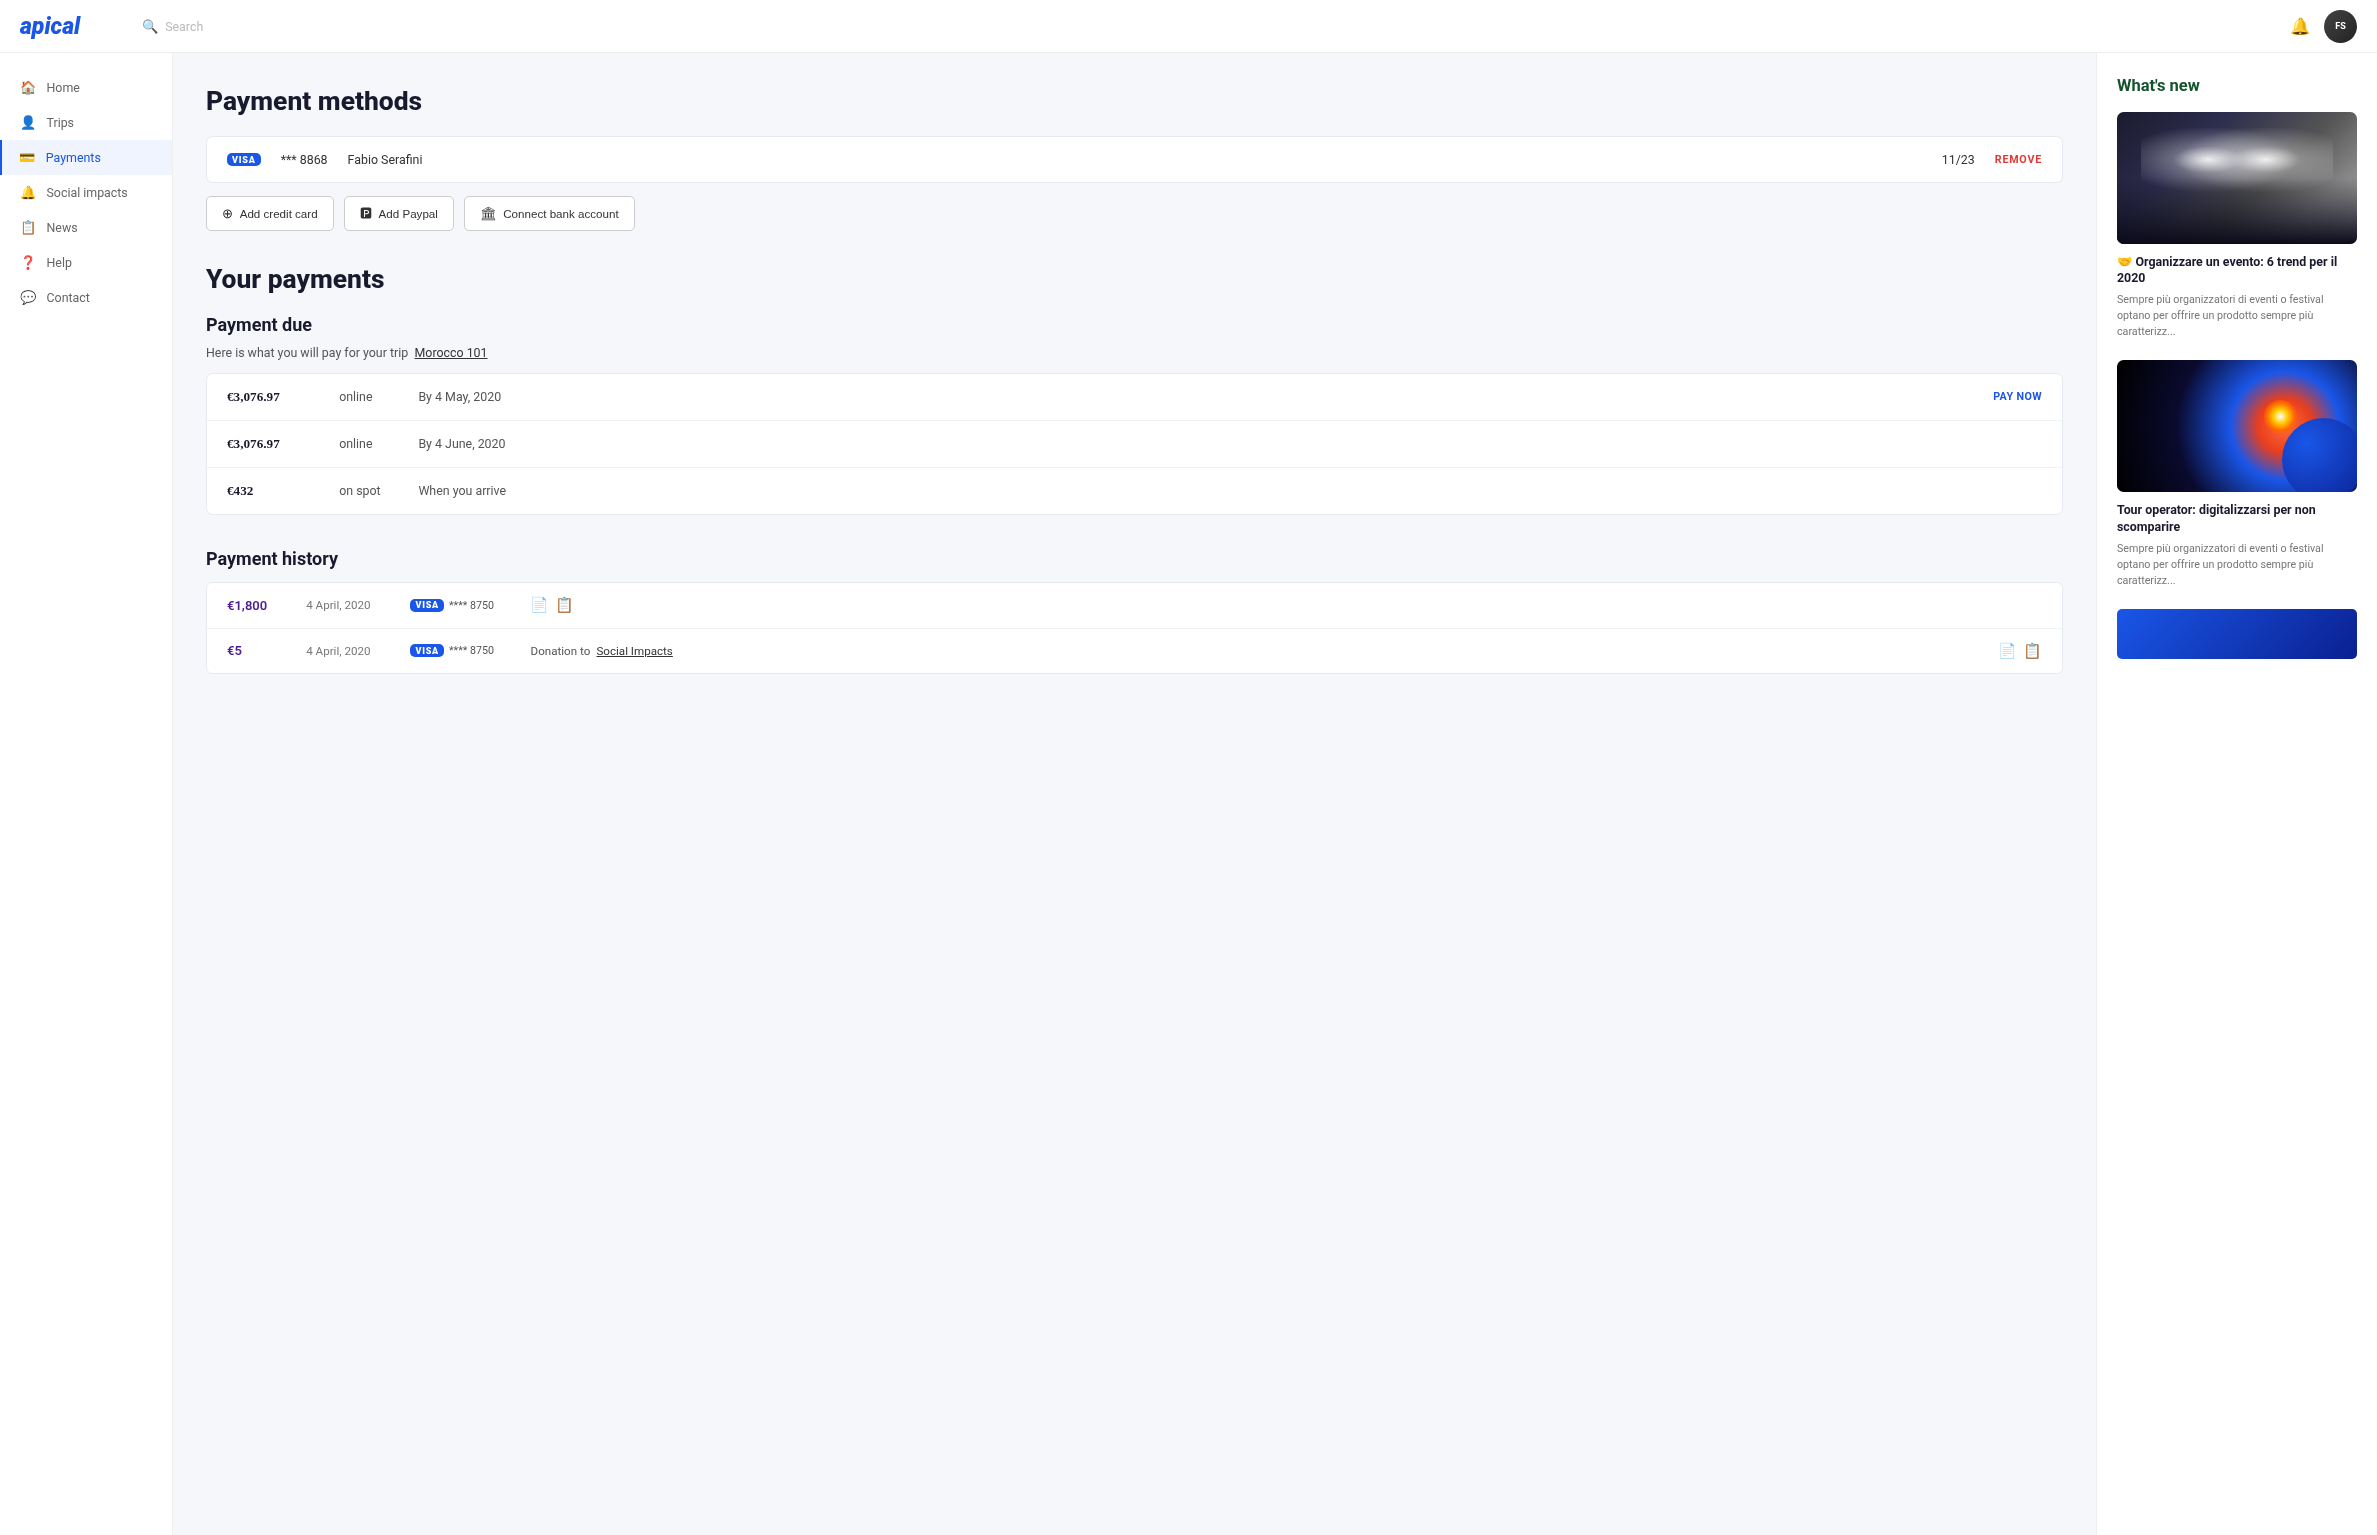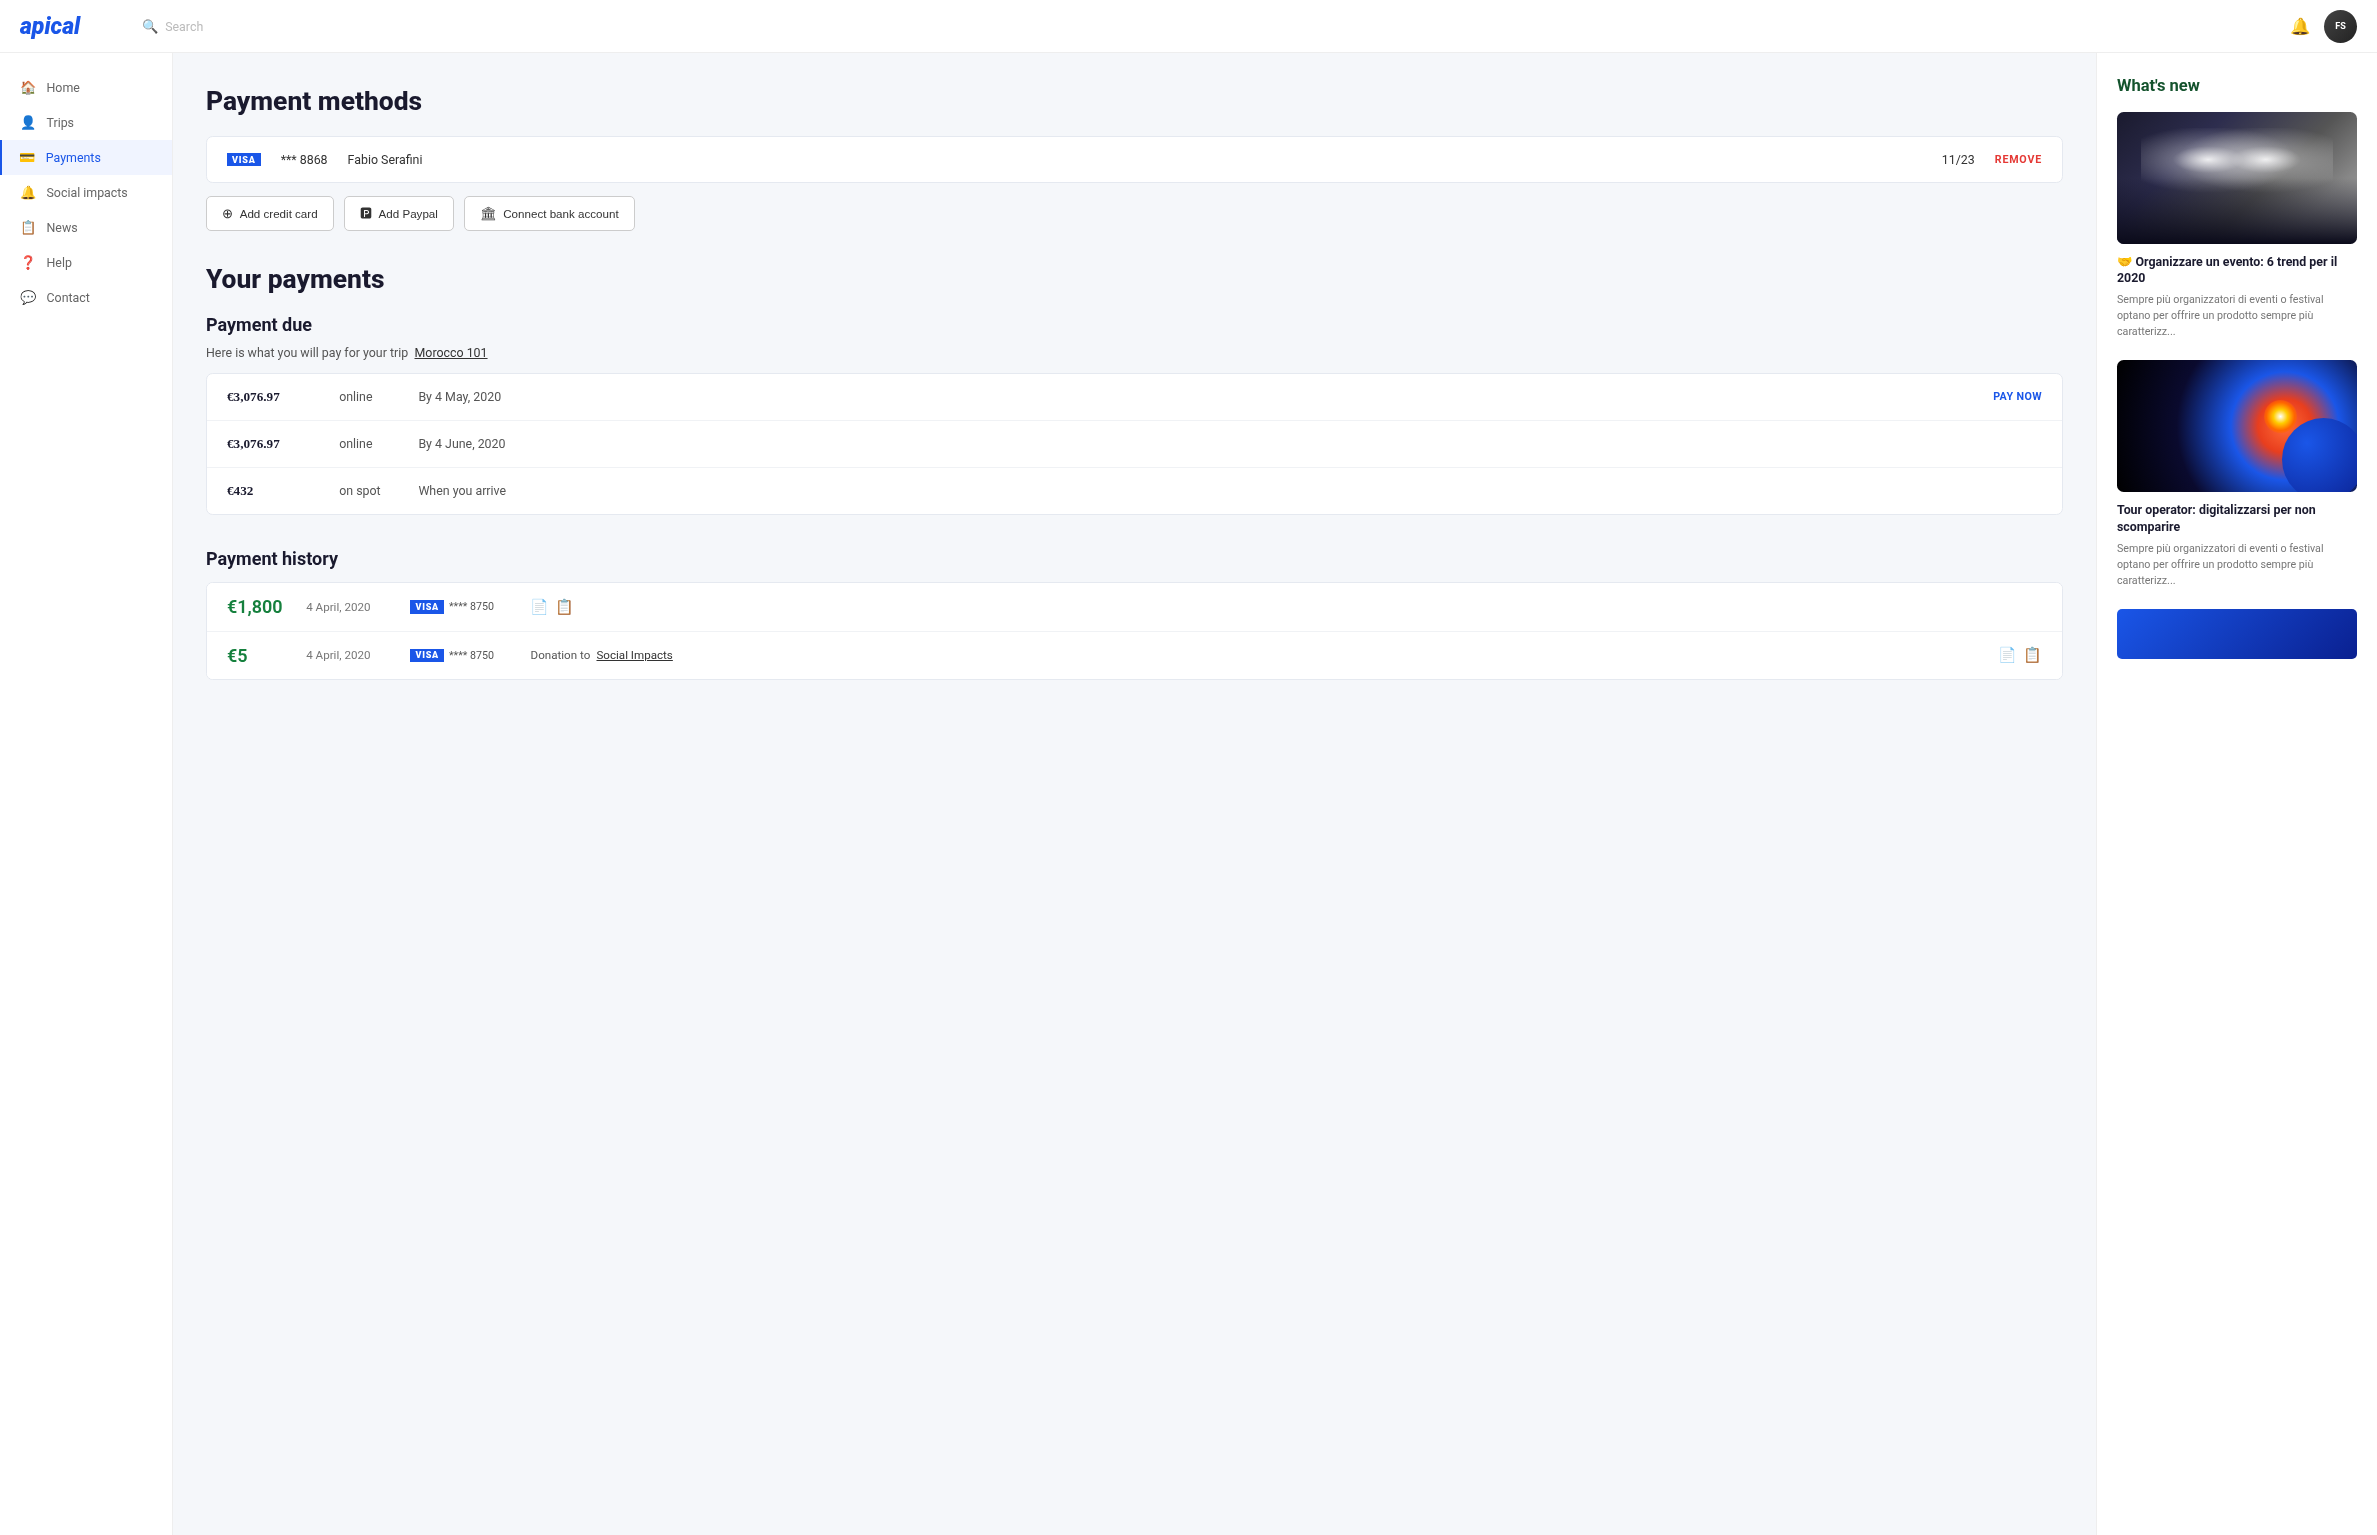--- a/index.html
+++ b/index.html
@@ -61,21 +61,21 @@
     .section-title { font-size: 26.4px; font-weight: 800; color: #1a1a2e; margin-bottom: 20px; }
     .sub-section-title { font-size: 18px; font-weight: 700; color: #1a1a2e; margin-bottom: 10px; }
 
     .card-row {
       background: #fff; border-radius: 6.6px; padding: 15px 20px;
       display: flex; align-items: center; gap: 20px;
       margin-bottom: 13.2px; border: 0.8px solid #e5e9f0;
     }
     .visa-badge {
       background: #1a56e8; color: #fff; font-size: 9px; font-weight: 900;
-      padding: 1.7px 5px; border-radius: 0; letter-spacing: 0.8px;
+      padding: 1.7px 5px; border-radius: 5px; letter-spacing: 0.8px;
     }
     .card-number { font-size: 12.4px; color: #333; }
     .card-name { font-size: 12.4px; color: #333; flex: 1; }
     .card-expiry { font-size: 12.4px; color: #333; }
     .remove-btn { color: #e53935; font-size: 10.7px; font-weight: 700; cursor: pointer; letter-spacing: 0.8px; }
 
     .buttons-row { display: flex; gap: 10px; flex-wrap: wrap; margin-bottom: 33px; }
     .action-btn {
       display: flex; align-items: center; gap: 6.6px;
       border: 1.2px solid #ccc; border-radius: 5px;
@@ -101,21 +101,21 @@
     .payment-date { font-size: 12.4px; color: #555; flex: 1; }
     .pay-now-btn { color: #1a56e8; font-size: 10.7px; font-weight: 700; cursor: pointer; letter-spacing: 0.4px; }
 
     
     .history-title { font-size: 18px; font-weight: 700; color: #1a1a2e; margin-bottom: 13.2px; }
     .history-row {
       display: flex; align-items: center; padding: 13.2px 20px;
       border-bottom: 0.8px solid #f0f2f5; gap: 13.2px; background: #fff;
     }
     .history-row:last-child { border-bottom: none; }
-    .history-amount { font-size: 18px; font-weight: 600; color: #15803d; min-width: 66px; }
+    .history-amount { font-size: 13px; font-weight: 600; color: #4c1d95; min-width: 66px; }
     .history-date { font-size: 11.6px; color: #777; min-width: 91px; }
     .history-card { display: flex; align-items: center; gap: 5px; min-width: 107px; }
     .history-desc { font-size: 11.6px; color: #555; flex: 1; }
     .doc-icons { display: flex; gap: 6.6px; }
     .doc-icon { font-size: 15px; color: #888; cursor: pointer; }
 
     
     .whats-new-title { font-size: 16.5px; font-weight: 700; color: #14532d; margin-bottom: 16.5px; }
     .news-img {
       width: 100%; height: 132px; border-radius: 6.6px; margin-bottom: 10px;

